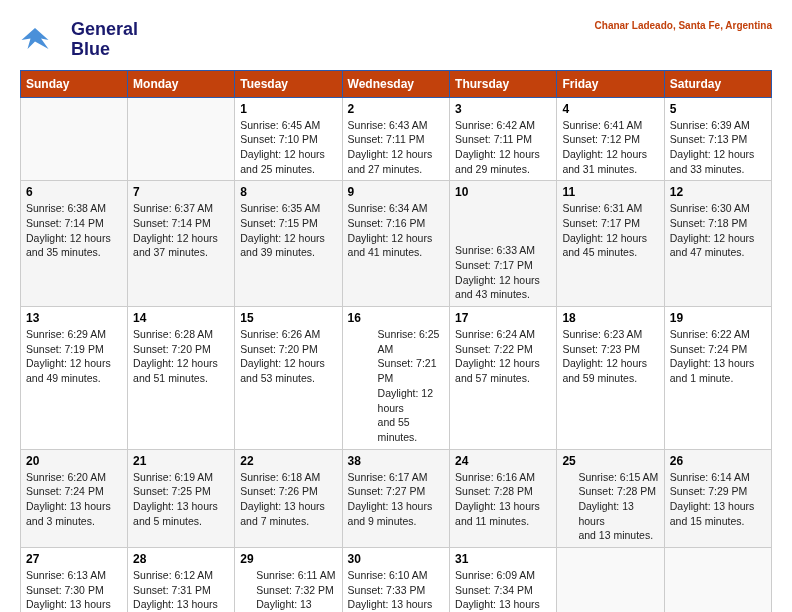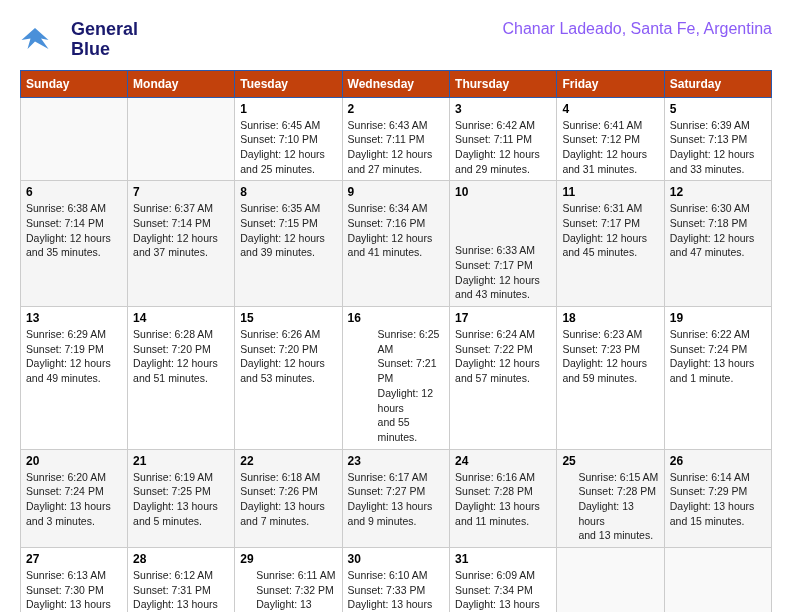--- a/index.html
+++ b/index.html
@@ -34,23 +34,23 @@
     .title-block {
       text-align: right;
     }
     .month-title {
       font-size: 36px;
       font-weight: bold;
       color: #1a1a1a;
       line-height: 1.1;
     }
     .location-title {
-      font-size: 16px;
-      color: #8b5cf6;
-      font-weight: normal;
+      font-size: 10px;
+      color: #c2410c;
+      font-weight: bold;
     }
     .calendar {
       width: 100%;
       border-collapse: collapse;
       font-size: 11px;
     }
     .calendar th {
       background-color: #c2410c;
       color: #fff;
       text-align: left;
@@ -272,21 +272,21 @@
 and 5 minutes.</div>
         </td>
         <td>
           <span class="day-num">22</span>
           <div class="day-info" style="white-space: pre-line;">Sunrise: 6:18 AM
 Sunset: 7:26 PM
 Daylight: 13 hours
 and 7 minutes.</div>
         </td>
         <td>
-          <span class="day-num">23</span>
+          <span class="day-num">38</span>
           <div class="day-info" style="white-space: pre-line;">Sunrise: 6:17 AM
 Sunset: 7:27 PM
 Daylight: 13 hours
 and 9 minutes.</div>
         </td>
         <td>
           <span class="day-num">24</span>
           <div class="day-info" style="white-space: pre-line;">Sunrise: 6:16 AM
 Sunset: 7:28 PM
 Daylight: 13 hours

